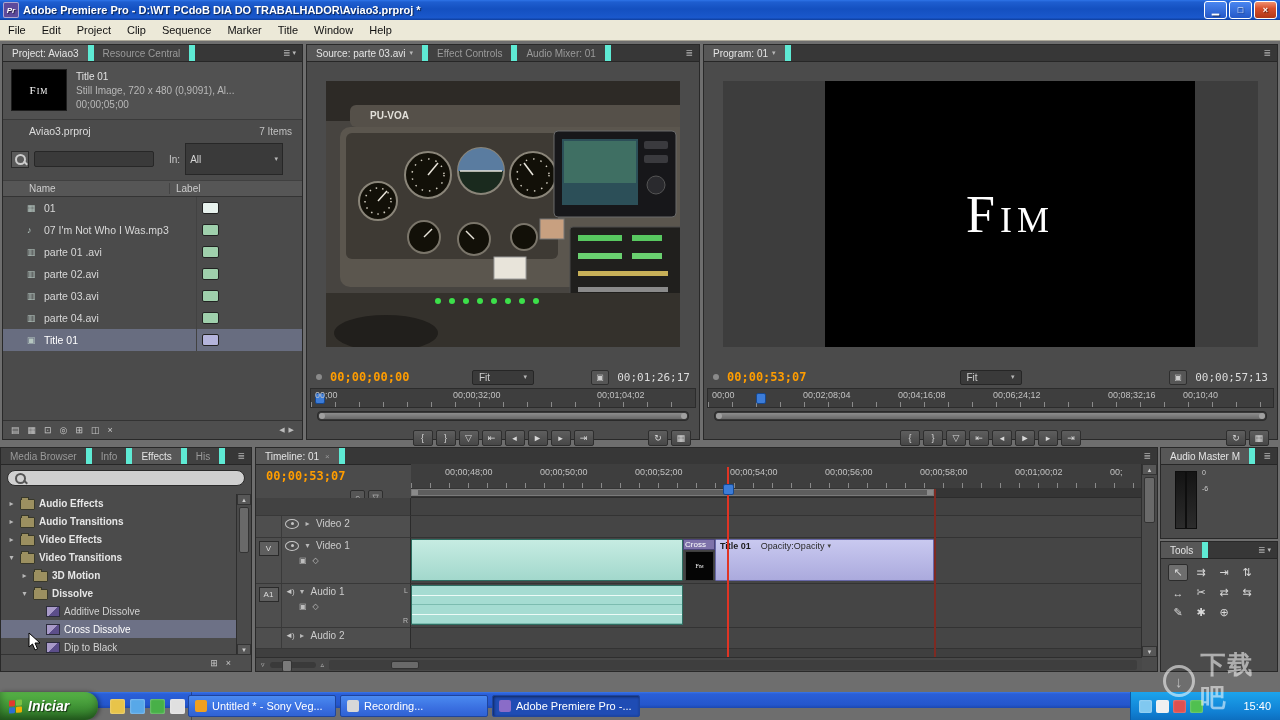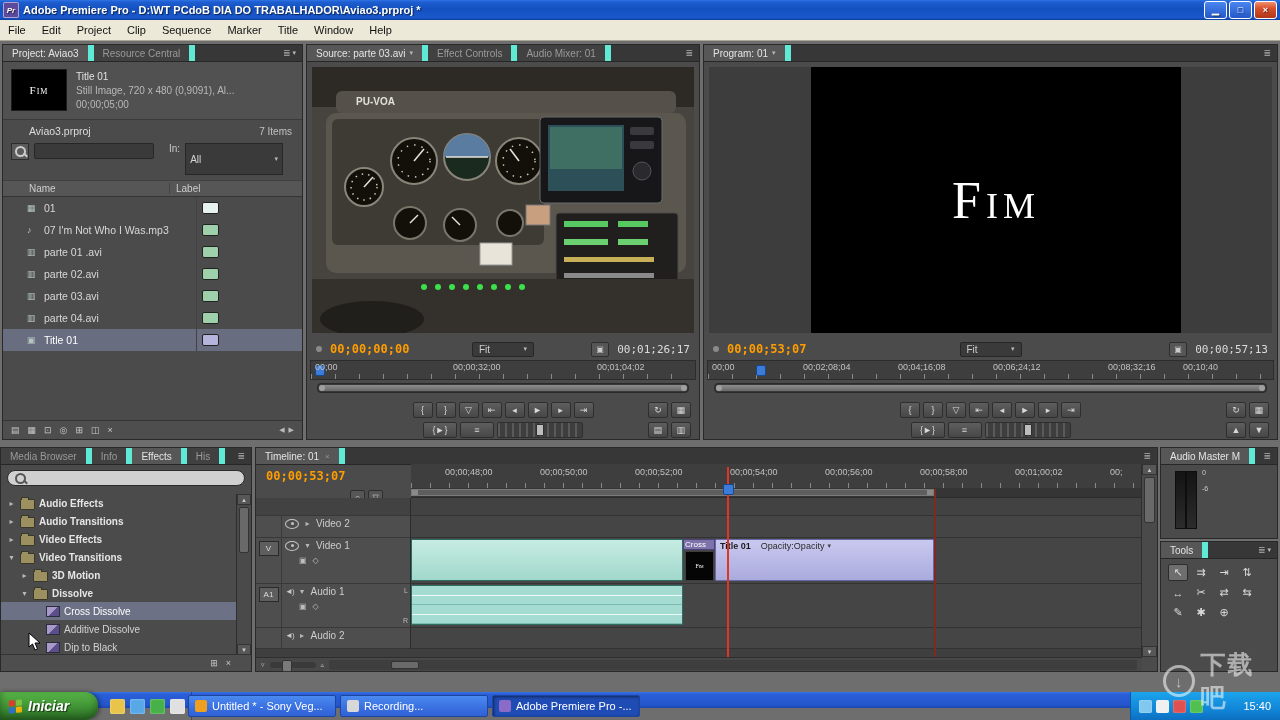--- a/index.html
+++ b/index.html
@@ -31,21 +31,21 @@
   .pv{display:flex;gap:9px;padding:7px 8px;border-bottom:1px solid #3a3a3a;background:#515151;}
   .thumb{width:54px;height:40px;background:#000;border:1px solid #1e1e1e;display:flex;align-items:center;justify-content:center;flex:none;}
   .fim{font-family:"Liberation Serif",serif;font-variant:small-caps;color:#fff;}
   .fim.small{font-size:11px;letter-spacing:1px;}
   .fim.big{font-size:52px;letter-spacing:5px;}
   .fim.tiny{font-size:6px;}
   .pv-info{font-size:10px;color:#b8b8b8;line-height:1.4;padding-top:1px;overflow:hidden;white-space:nowrap;}
   .pv-name{color:#e2e2e2;}
   .file-row{display:flex;padding:5px 10px 3px 26px;font-size:10.5px;color:#dcdcdc;align-items:center;}
   .count{margin-left:auto;color:#c0c0c0;font-size:10px;}
-  .search-row{display:flex;align-items:flex-start;gap:5px;padding:3px 8px 5px 8px;}
+  .search-row{display:flex;align-items:center;gap:5px;padding:3px 8px 5px 8px;}
   .mag{width:7px;height:7px;border:2px solid #555;border-radius:50%;position:relative;flex:none;}
   .mag::after{content:"";position:absolute;left:6px;top:6px;width:5px;height:2px;background:#555;transform:rotate(45deg);}
   .srch-ic-box{width:16px;height:15px;background:#5a5a5a;border:1px solid #2c2c2c;display:flex;align-items:center;justify-content:center;flex:none;}
   .srch-ic-box .mag{border-color:#ccc;}
   .srch-ic-box .mag::after{background:#ccc;}
   .srch-box{width:118px;height:14px;background:#3a3a3a;border:1px solid #272727;border-radius:2px;}
   .in-label{font-size:10px;color:#c8c8c8;margin-left:10px;}
   .in-dd{width:88px;height:14px;background:#3a3a3a;border:1px solid #272727;display:flex;align-items:center;justify-content:space-between;padding:8px 4px;font-size:10px;color:#d4d4d4;}
   .cols{display:flex;height:15px;background:#565656;border-top:1px solid #404040;border-bottom:1px solid #343434;font-size:10px;color:#ccc;align-items:center;}
   .col-name{padding-left:26px;width:167px;box-sizing:border-box;border-right:1px solid #444;}
@@ -57,21 +57,21 @@
   .picon{width:17px;color:#b5c6c0;font-size:9px;flex:none;}
   .pname{width:136px;white-space:nowrap;overflow:hidden;flex:none;}
   .chip{width:15px;height:10px;border:1px solid #222;border-radius:2px;margin-left:22px;flex:none;}
   .pbottom{position:absolute;bottom:0;left:0;right:0;height:18px;background:#4e4e4e;border-top:1px solid #333;display:flex;align-items:center;gap:8px;padding:0 8px;}
   .pb-ic{color:#c6c6c6;font-size:9px;}
   .pb-nav{margin-left:auto;display:flex;gap:4px;font-size:7px;color:#bbb;}
 
   
   #source{left:306px;top:44px;width:394px;height:396px;}
   #program{left:703px;top:44px;width:575px;height:396px;}
-  .video-area{margin:5px;height:266px;background:#000;position:relative;overflow:hidden;}
+  .video-area{margin:19px;height:266px;background:#000;position:relative;overflow:hidden;}
   #program .video-area{background:#3d3d3d;display:flex;align-items:center;}
   .screen-black{width:370px;height:266px;background:#000;margin-left:102px;display:flex;align-items:center;justify-content:center;}
   .tc-row{display:flex;align-items:center;height:22px;padding:0 9px;gap:8px;position:relative;justify-content:space-between;}
   .tc{font-family:"DejaVu Sans Mono",monospace;font-size:12px;font-weight:bold;}
   .tc.orange{color:#ff9d00;}
   .tc.white{color:#dcdcdc;font-weight:normal;font-size:11px;}
   .playdot{width:6px;height:6px;border-radius:50%;background:#8a8a8a;flex:none;}
   .fit-dd{position:absolute;left:50%;transform:translateX(-50%);display:flex;align-items:center;gap:8px;background:#3a3a3a;border:1px solid #262626;border-radius:2px;padding:1px 6px;font-size:10px;color:#ccc;min-width:48px;justify-content:space-between;}
   .mini-btn{margin-left:auto;width:16px;height:13px;background:#565656;border:1px solid #2e2e2e;border-radius:2px;color:#ccc;font-size:8px;display:flex;align-items:center;justify-content:center;}
   .ruler{position:relative;height:18px;margin:0 3px;background:#3e3e3e;border:1px solid #2c2c2c;background-image:repeating-linear-gradient(90deg,#8a8a8a 0 1px,transparent 1px 24px);background-size:100% 5px;background-position:0 100%;background-repeat:no-repeat;}
@@ -541,29 +541,29 @@
         <div class="fxrow bold" style="padding-left: 19px;">
           <span class="twisty">▸</span>
           <span class="folder-ic"></span>
           <span class="fxlabel">3D Motion</span>
         </div>
         <div class="fxrow bold" style="padding-left: 19px;">
           <span class="twisty">▾</span>
           <span class="folder-ic"></span>
           <span class="fxlabel">Dissolve</span>
         </div>
+        <div class="fxrow" style="padding-left: 32px;">
+          <span class="twisty"></span>
+          <span class="effect-ic"></span>
+          <span class="fxlabel">Additive Dissolve</span>
+        </div>
         <div class="fxrow sel" style="padding-left: 32px;">
           <span class="twisty"></span>
           <span class="effect-ic"></span>
           <span class="fxlabel">Cross Dissolve</span>
-        </div>
-        <div class="fxrow" style="padding-left: 32px;">
-          <span class="twisty"></span>
-          <span class="effect-ic"></span>
-          <span class="fxlabel">Additive Dissolve</span>
         </div>
         <div class="fxrow" style="padding-left: 32px;">
           <span class="twisty"></span>
           <span class="effect-ic"></span>
           <span class="fxlabel">Dip to Black</span>
         </div>
       </div>
     <div class="fx-vscroll">
       <span class="varrow up">▲</span>
       <span class="varrow down">▼</span>

